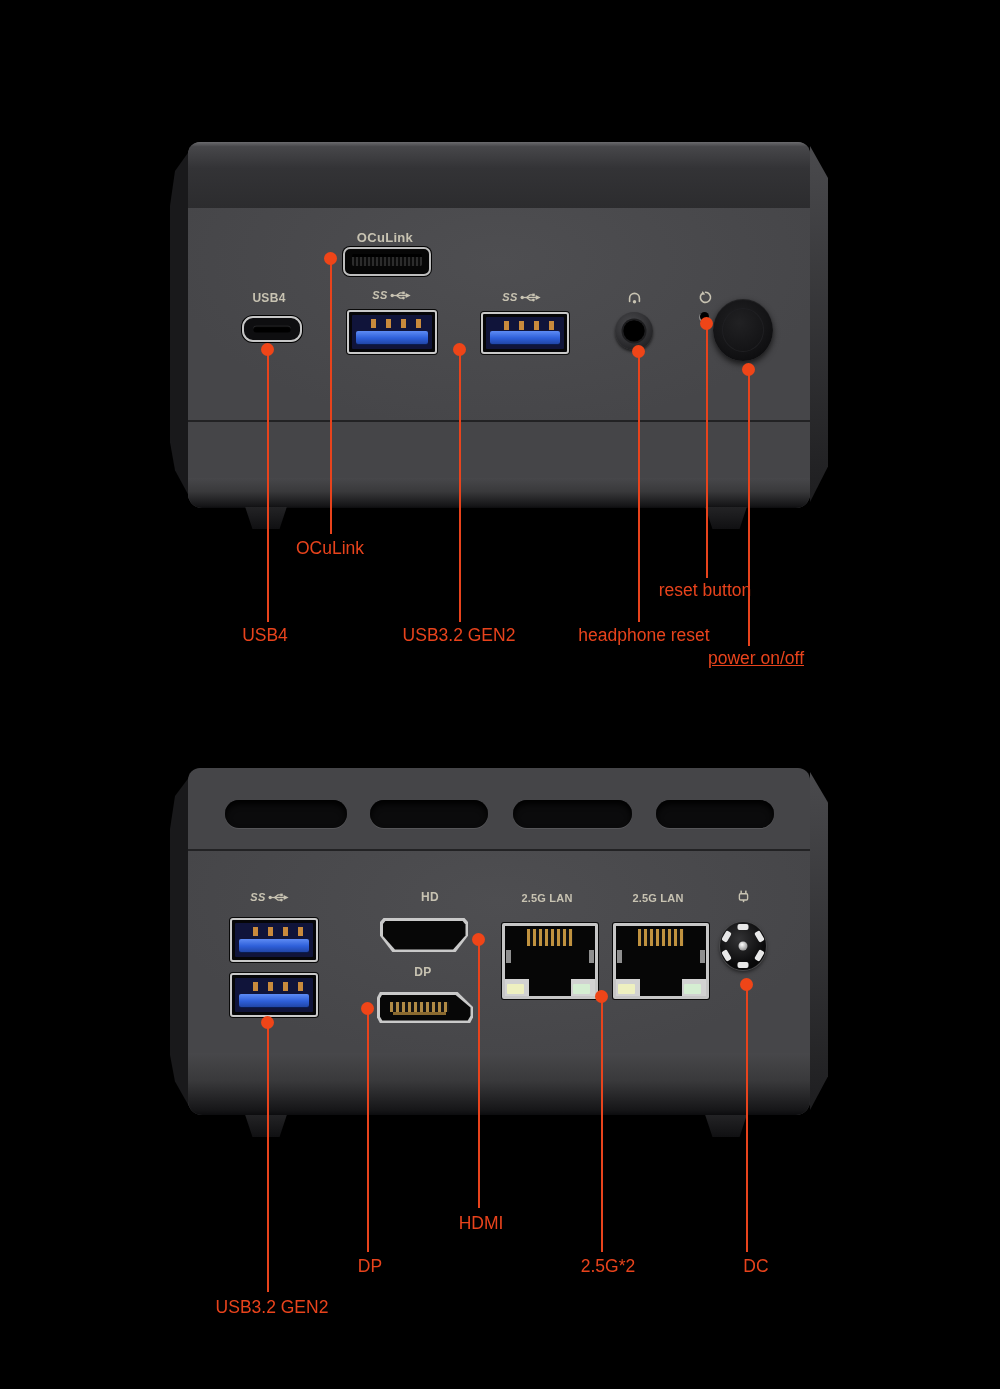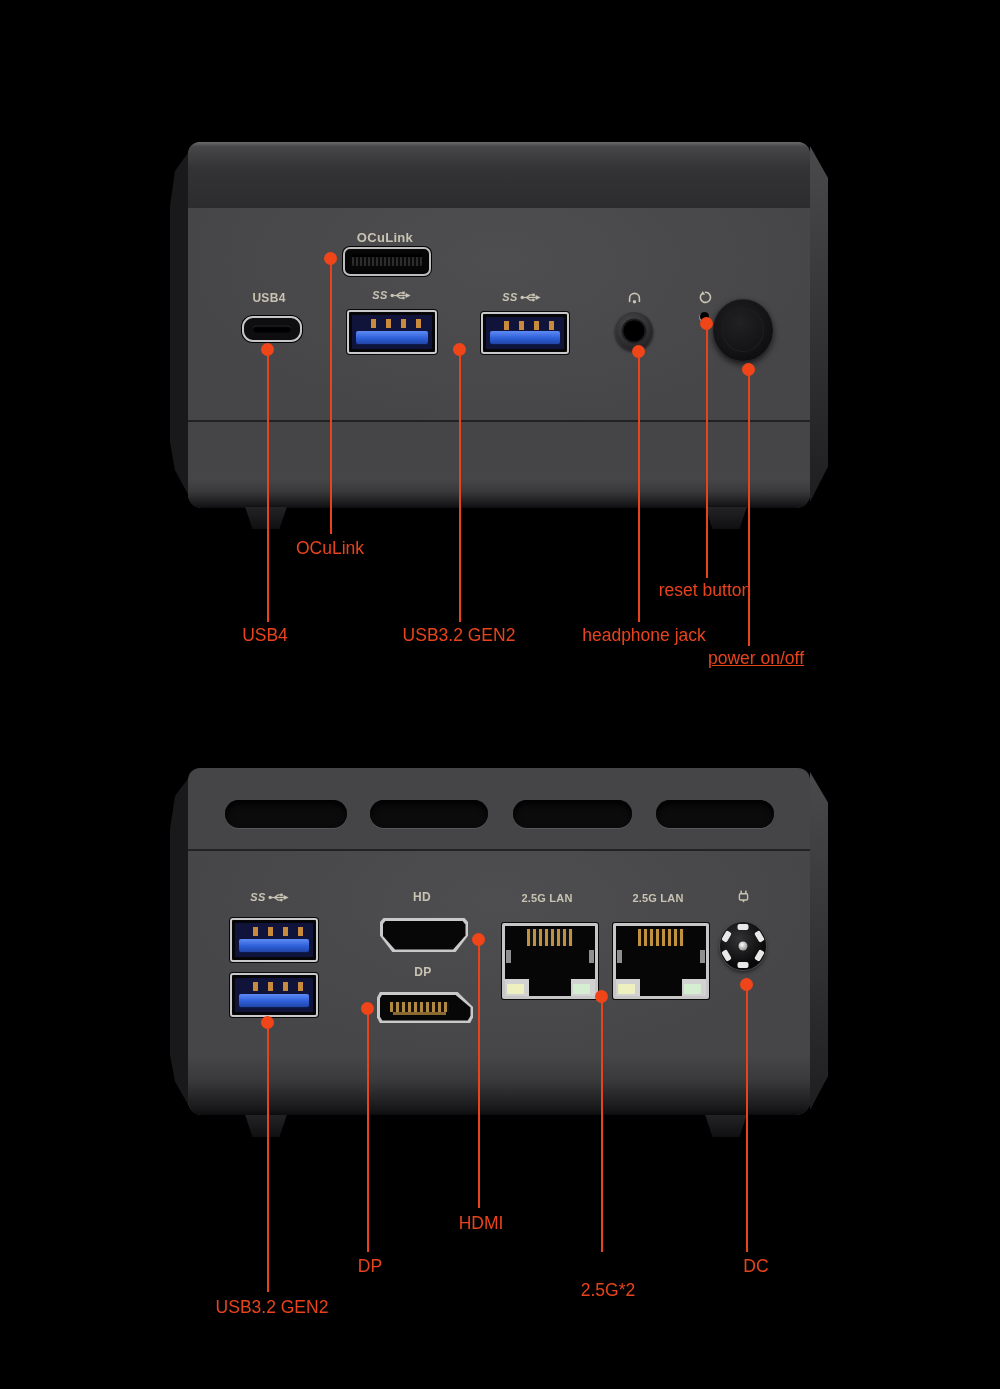--- a/index.html
+++ b/index.html
@@ -180,21 +180,21 @@
     <svg width="22" height="11" viewBox="0 0 22 10">
       <circle cx="2.2" cy="5" r="1.7" fill="#c8c3b2"></circle>
       <path d="M2 5 H17" stroke="#c8c3b2" stroke-width="1.3" fill="none"></path>
       <path d="M15.6 2.6 L20.6 5 L15.6 7.4 Z" fill="#c8c3b2"></path>
       <path d="M6.5 5 L10 2.4 H12.6" stroke="#c8c3b2" stroke-width="1.2" fill="none"></path>
       <rect x="12.2" y="1.1" width="2.6" height="2.6" fill="#c8c3b2"></rect>
       <path d="M6.5 5 L10 7.6 H12.6" stroke="#c8c3b2" stroke-width="1.2" fill="none"></path>
       <circle cx="13.4" cy="7.6" r="1.4" fill="#c8c3b2"></circle>
     </svg>
   </div>
-  <div class="print" style="left:207px;top:122px;">HD</div>
+  <div class="print" style="left:215px;top:122px;">HD</div>
   <div class="print" style="left:208px;top:197px;">DP</div>
   <div class="print print-small" style="left:332px;top:124px;">2.5G LAN</div>
   <div class="print print-small" style="left:443px;top:124px;">2.5G LAN</div>
   <svg class="icon-print" style="left:567px;top:122px;" width="13" height="13" viewBox="0 0 13 13">
     <rect x="3.4" y="0.6" width="1.5" height="3.2" fill="#c8c3b2"></rect>
     <rect x="8.1" y="0.6" width="1.5" height="3.2" fill="#c8c3b2"></rect>
     <rect x="2.4" y="3.8" width="8.2" height="6.2" rx="1.2" fill="none" stroke="#c8c3b2" stroke-width="1.4"></rect>
     <rect x="5.8" y="10" width="1.5" height="2.2" fill="#c8c3b2"></rect>
   </svg>
 
@@ -262,30 +262,30 @@
 <div class="dot" style="left:324px;top:252px;"></div>
 <div class="dot" style="left:261px;top:343px;"></div>
 <div class="dot" style="left:453px;top:343px;"></div>
 <div class="dot" style="left:632px;top:345px;"></div>
 <div class="dot" style="left:700px;top:317px;"></div>
 <div class="dot" style="left:742px;top:363px;"></div>
 <div class="callout-label" style="left:220px;top:538px;">OCuLink</div>
 <div class="callout-label" style="left:595px;top:580px;">reset button</div>
 <div class="callout-label" style="left:155px;top:625px;">USB4</div>
 <div class="callout-label" style="left:349px;top:625px;">USB3.2 GEN2</div>
-<div class="callout-label" style="left:534px;top:625px;">headphone jack</div>
+<div class="callout-label" style="left:534px;top:625px;">headphone reset</div>
 <div class="callout-label" style="left:646px;top:648px;text-decoration:underline;">power on/off</div>
 
 <div class="vline" style="left:478px;top:939px;height:269px;"></div>
 <div class="vline" style="left:367px;top:1008px;height:244px;"></div>
 <div class="vline" style="left:267px;top:1022px;height:270px;"></div>
 <div class="vline" style="left:601px;top:996px;height:256px;"></div>
 <div class="vline" style="left:746px;top:984px;height:268px;"></div>
 <div class="dot" style="left:472px;top:933px;"></div>
 <div class="dot" style="left:361px;top:1002px;"></div>
 <div class="dot" style="left:261px;top:1016px;"></div>
 <div class="dot" style="left:595px;top:990px;"></div>
 <div class="dot" style="left:740px;top:978px;"></div>
 <div class="callout-label" style="left:371px;top:1213px;">HDMI</div>
 <div class="callout-label" style="left:260px;top:1256px;">DP</div>
-<div class="callout-label" style="left:498px;top:1256px;margin-top:24px;">2.5G*2</div>
+<div class="callout-label" style="left:498px;top:1256px;">2.5G*2</div>
 <div class="callout-label" style="left:646px;top:1256px;">DC</div>
 <div class="callout-label" style="left:162px;top:1297px;">USB3.2 GEN2</div>
 
 </body></html>

